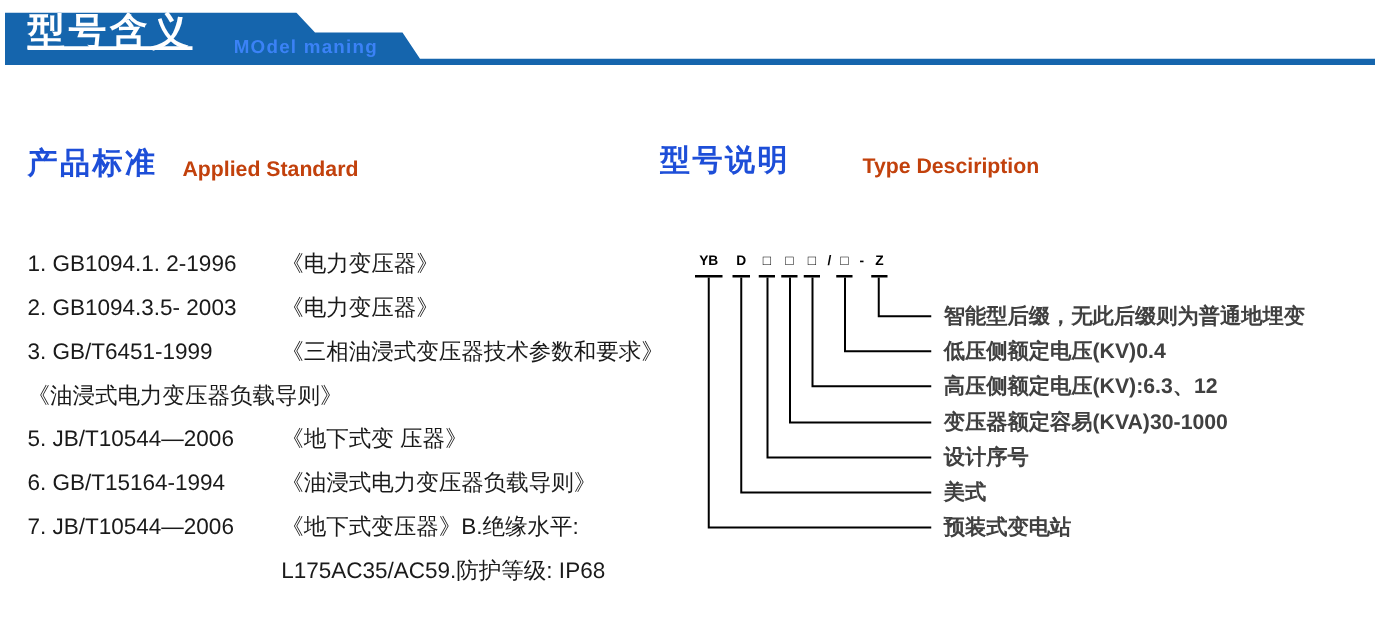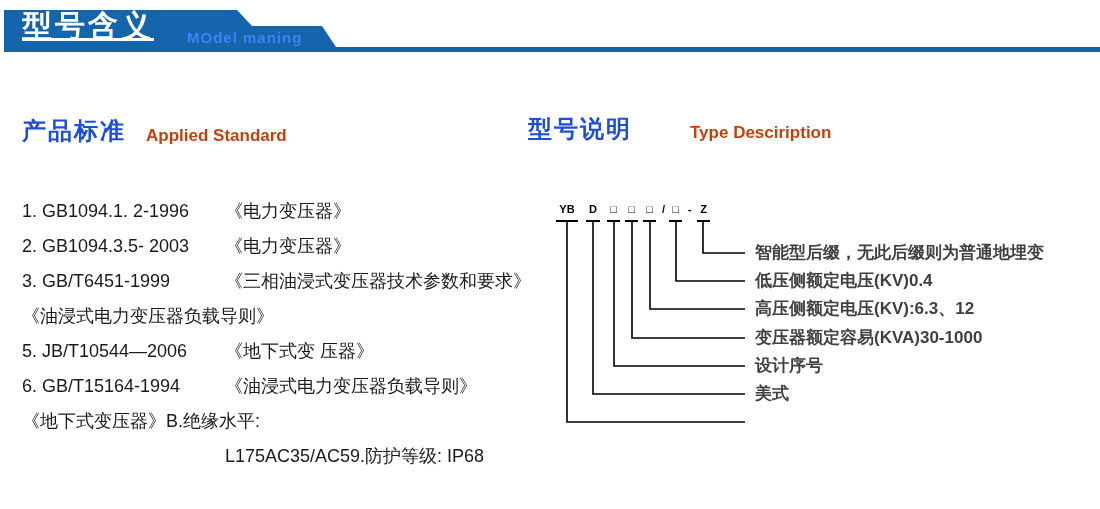--- a/index.html
+++ b/index.html
@@ -83,20 +83,21 @@
   </div>
   <div class="std-row">
     <span class="std-code">5. JB/T10544—2006</span>
     <span class="std-title">《地下式变 压器》</span>
   </div>
   <div class="std-row">
     <span class="std-code">6. GB/T15164-1994</span>
     <span class="std-title">《油浸式电力变压器负载导则》</span>
   </div>
   <div class="std-row">
+    <span class="std-code">7. JB/T10544—2006</span>
     <span class="std-title">《地下式变压器》B.绝缘水平:</span>
   </div>
   <div class="std-row">
     <span class="std-code"></span>
     <span class="std-title">L175AC35/AC59.防护等级: IP68</span>
   </div>
 </div>
 
 <div class="diagram">
 
@@ -121,13 +122,14 @@
     <span class="seg" style="left:135px;width:9px;">-</span>
     <span class="seg u" style="left:147px;width:13px;">Z</span>
   </div>
 
   <div class="diag-label" style="top:52px;">智能型后缀，无此后缀则为普通地埋变</div>
   <div class="diag-label" style="top:80px;">低压侧额定电压(KV)0.4</div>
   <div class="diag-label" style="top:108px;">高压侧额定电压(KV):6.3、12</div>
   <div class="diag-label" style="top:137px;">变压器额定容易(KVA)30-1000</div>
   <div class="diag-label" style="top:165px;">设计序号</div>
   <div class="diag-label" style="top:193px;">美式</div>
+  <div class="diag-label" style="top:221px;">预装式变电站</div>
 </div>
 
 </body></html>

